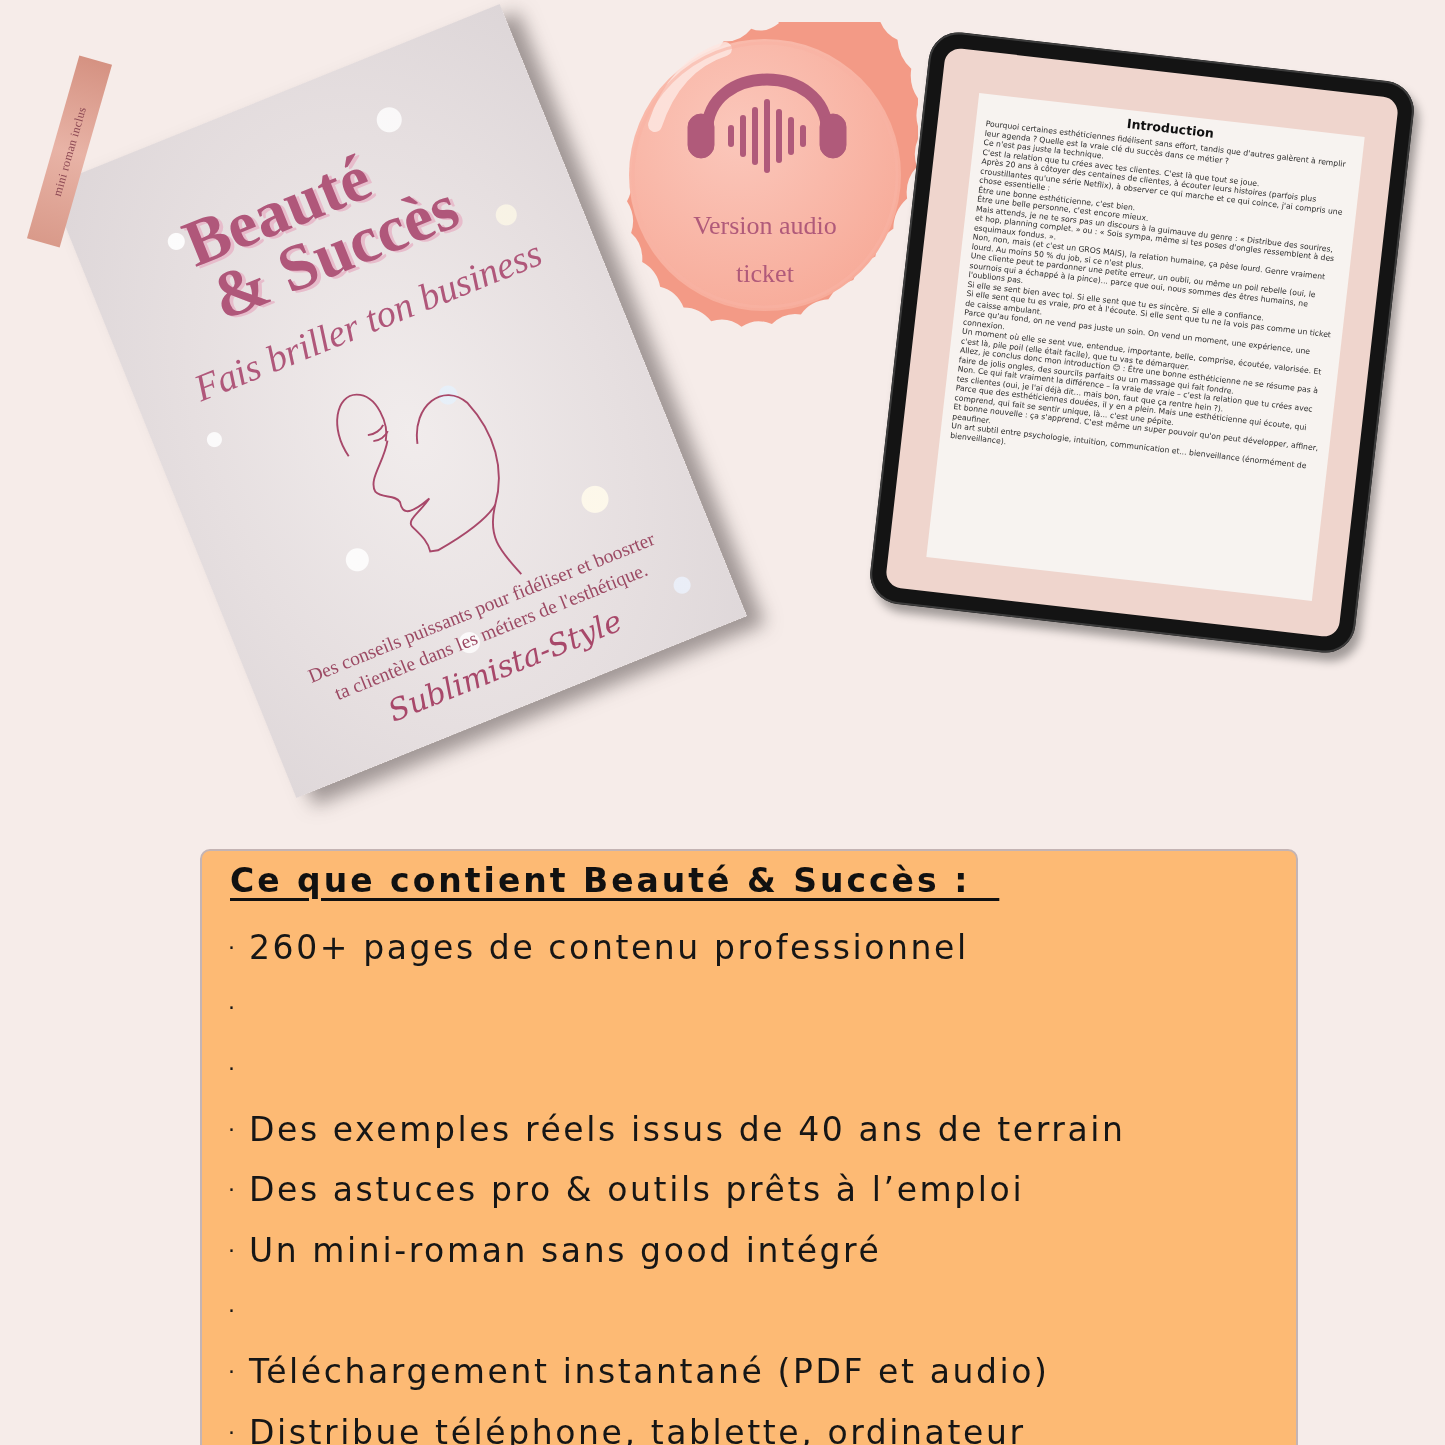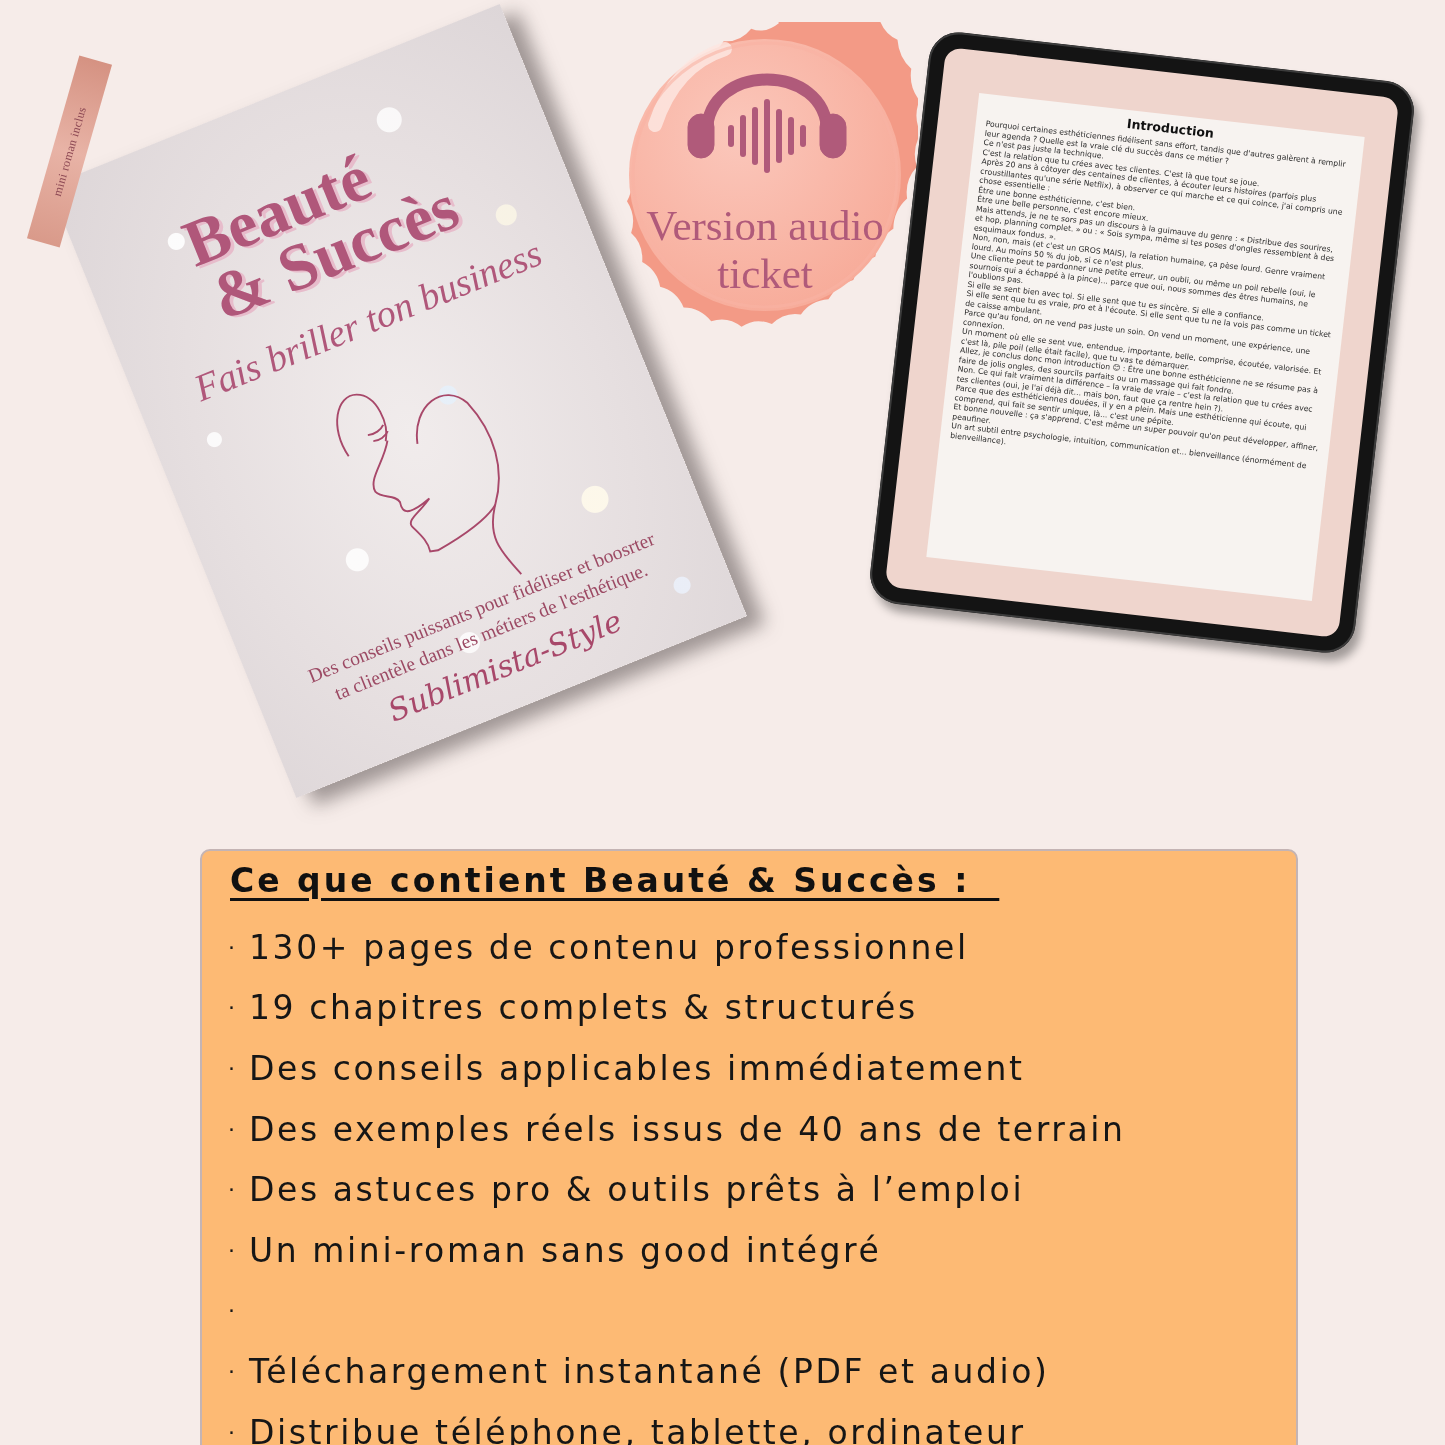--- a/index.html
+++ b/index.html
@@ -26,21 +26,21 @@
     font-size:66px;line-height:60px;text-shadow:3px 3px 0 #e7bccb;}
   .cover .title .l2{display:block;padding-left:6px;}
   .cover .subtitle{position:absolute;left:60px;top:222px;font-family:"Liberation Serif",serif;font-style:italic;color:#b0577a;font-size:38px;white-space:nowrap;}
   .cover .face{position:absolute;left:150px;top:285px;width:190px;height:260px;}
   .cover .tagline{position:absolute;left:0;right:0;top:540px;text-align:center;font-family:"Liberation Serif",serif;color:#9c4a64;font-size:19.5px;line-height:26px;}
   .cover .brand{position:absolute;left:0;right:0;top:598px;text-align:center;font-family:"DejaVu Serif",serif;font-style:italic;color:#a8486a;font-size:30px;}
 
   
   .badge{position:absolute;left:612px;top:22px;width:306px;height:306px;}
   .badge svg{position:absolute;left:0;top:0;}
-  .badge .badge-text{position:absolute;left:0;right:0;top:180px;text-align:center;font-family:"Liberation Serif",serif;color:#b05a7a;font-size:43px;line-height:48px;}
+  .badge .badge-text{position:absolute;left:0;right:0;top:180px;text-align:center;font-family:"Liberation Serif",serif;color:#b05a7a;font-size:26px;line-height:48px;}
 
   
   .tablet{position:absolute;left:898px;top:55px;width:488px;height:575px;transform:rotate(6.5deg);transform-origin:center;
     background:#141414;border-radius:30px;box-shadow:6px 8px 10px rgba(0,0,0,.35), inset 0 0 0 2px #3c3c3c;}
   .tablet .screen{position:absolute;left:16px;top:16px;right:16px;bottom:16px;border-radius:16px;background:#efd5cd;}
   .tablet .page{position:absolute;left:38px;top:42px;right:30px;bottom:34px;background:#f7f3f0;padding:6px 10px;box-sizing:border-box;}
   .tablet .page h3{margin:0 0 4px;text-align:center;font-family:"DejaVu Sans",sans-serif;font-size:12.5px;font-weight:bold;color:#111;}
   .tablet .page p{margin:0;font-family:"DejaVu Sans",sans-serif;font-size:7.7px;line-height:9.5px;color:#2c2c2c;}
 
   
@@ -138,29 +138,27 @@
       <p>Un art subtil entre psychologie, intuition, communication et... bienveillance (énormément de bienveillance).</p>
     </div>
   </div>
 </div>
 
 <div class="box">
   <div class="heading">Ce que contient Beauté &amp; Succès :  </div>
   <ul>
     <li>
         <span class="dot">·</span>
-        <span>130+ pages de contenu professionnel</span>
+        <span>260+ pages de contenu professionnel</span>
       </li>
     <li>
         <span class="dot">·</span>
-        <span>19 chapitres complets &amp; structurés</span>
       </li>
     <li>
         <span class="dot">·</span>
-        <span>Des conseils applicables immédiatement</span>
       </li>
     <li>
         <span class="dot">·</span>
         <span>Des exemples réels issus de 40 ans de terrain</span>
       </li>
     <li>
         <span class="dot">·</span>
         <span>Des astuces pro &amp; outils prêts à l’emploi</span>
       </li>
     <li>

